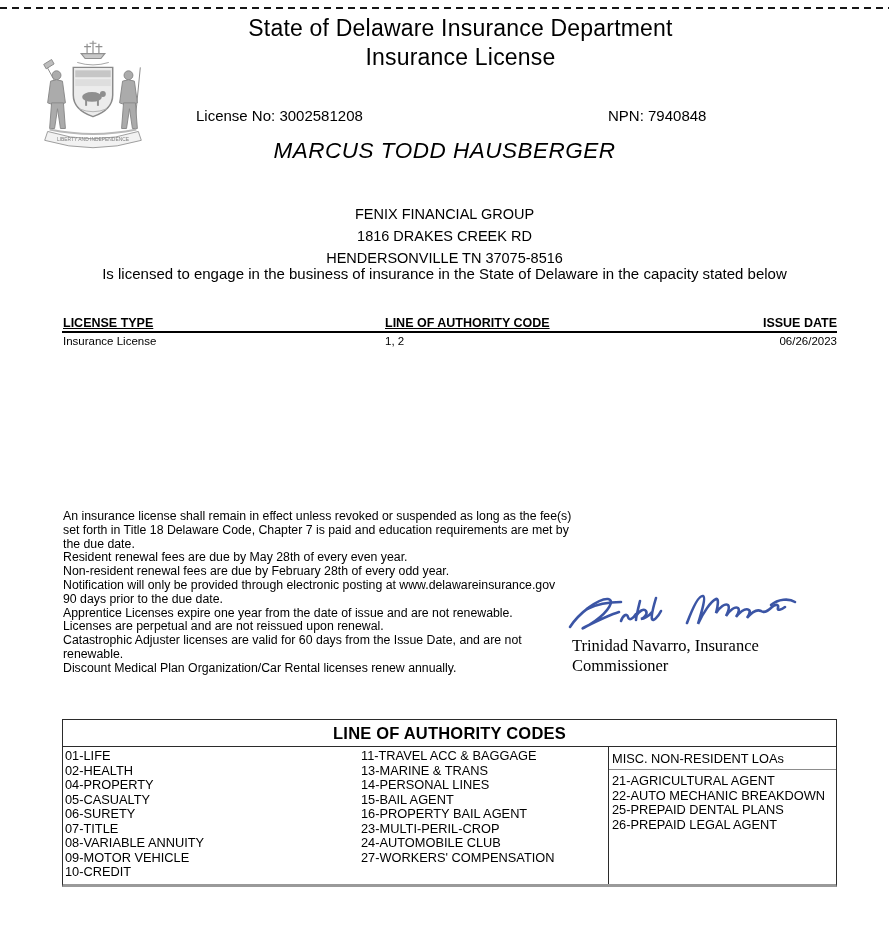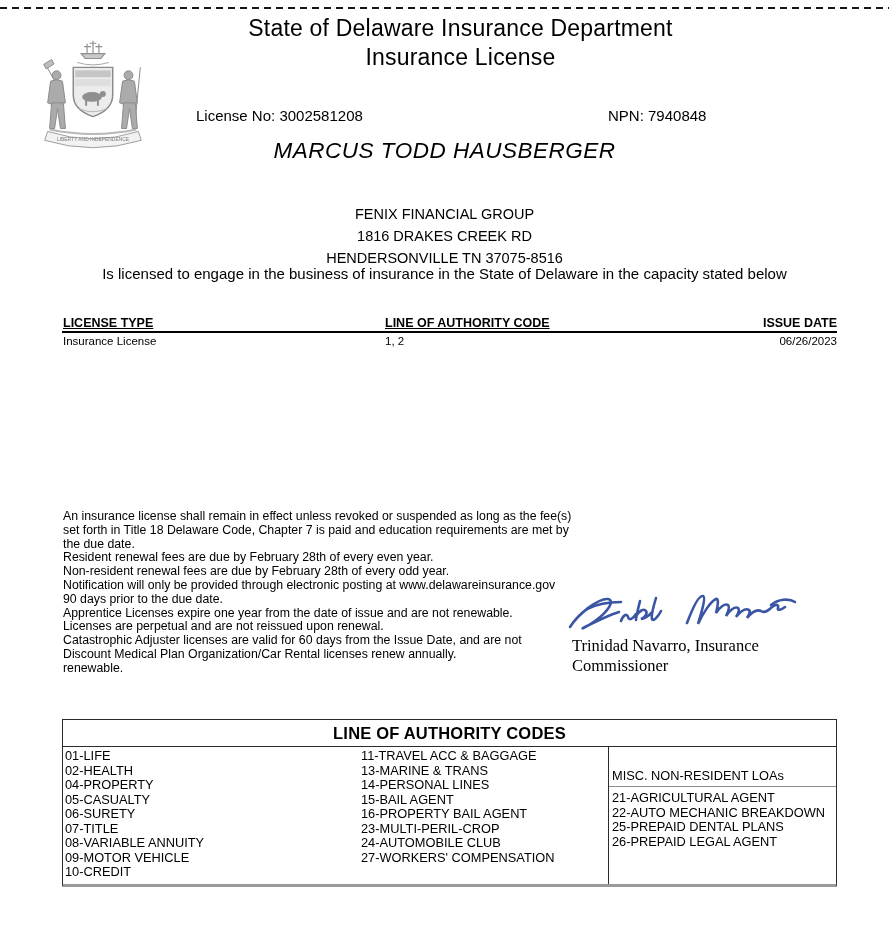--- a/index.html
+++ b/index.html
@@ -44,21 +44,21 @@
 
   .loa { position:absolute; left:62px; top:719px; width:773px; height:164px;
     border:1.5px solid #2b2b2b; border-bottom:3px solid #9a9a9a; }
   .loa-title { height:26px; line-height:26px; text-align:center; font-weight:bold;
     font-size:16.5px; border-bottom:1.5px solid #2b2b2b; letter-spacing:0.2px; }
   .loa-body { position:relative; height:136px; font-size:12.8px; }
   .loa-body .col { line-height:14.5px; white-space:nowrap; }
   .col1 { position:absolute; left:2px; top:2px; }
   .col2 { position:absolute; left:298px; top:2px; }
   .col3 { position:absolute; left:545px; top:0; right:0; bottom:-1px; border-left:1.5px solid #2b2b2b; }
-  .col3-header { padding:4px 0 3px 3px; font-size:12.8px; border-bottom:1.5px solid #8d8d8d;margin-top:17px; }
+  .col3-header { padding:4px 0 3px 3px; font-size:12.8px; border-bottom:1.5px solid #8d8d8d; }
   .col3-items { padding:4px 0 0 3px; line-height:14.5px; }
 </style>
 </head>
 <body>
 
 <div class="page">
 
   <div class="dashed-top"></div>
 
   <div class="seal">
@@ -141,29 +141,29 @@
   <div class="lt lt-row">
     <span class="c1">Insurance License</span>
     <span class="c2">1, 2</span>
     <span class="c3">06/26/2023</span>
   </div>
 
   <div class="notice">
       <div>An insurance license shall remain in effect unless revoked or suspended as long as the fee(s)</div>
       <div>set forth in Title 18 Delaware Code, Chapter 7 is paid and education requirements are met by</div>
       <div>the due date.</div>
-      <div>Resident renewal fees are due by February 28th of every even year.</div>
+      <div>Resident renewal fees are due by May 28th of every even year.</div>
       <div>Non-resident renewal fees are due by February 28th of every odd year.</div>
       <div>Notification will only be provided through electronic posting at www.delawareinsurance.gov</div>
       <div>90 days prior to the due date.</div>
       <div>Apprentice Licenses expire one year from the date of issue and are not renewable.</div>
       <div>Licenses are perpetual and are not reissued upon renewal.</div>
       <div>Catastrophic Adjuster licenses are valid for 60 days from the Issue Date, and are not</div>
+      <div>renewable.</div>
       <div>Discount Medical Plan Organization/Car Rental licenses renew annually.</div>
-      <div>renewable.</div>
     </div>
 
   <div class="sig-script">
     <svg viewBox="0 0 235 58" width="235" height="58" aria-hidden="true" fill="none" stroke="#3b55a5" stroke-width="2.6" stroke-linecap="round">
       <path d="M5 44 C14 30 34 15 43 16 C50 17 44 28 30 38 C20 45 14 47 20 44 C32 38 44 32 54 29"></path>
       <path d="M22 26 C32 21 44 19 56 19"></path>
       <path d="M56 38 C58 32 62 30 63 34 C64 38 68 36 71 31 M75 18 C73 26 71 34 71 37 M71 33 C74 28 79 25 81 28 C83 31 79 35 76 36 C79 36 84 33 87 29 M91 15 C88 25 86 33 87 36 C88 39 93 34 96 28"></path>
       <path d="M122 40 C128 24 134 12 138 13 C141 14 137 28 133 41 C138 30 146 18 151 16 C154 15 153 23 151 30 C155 24 160 20 163 22 C165 24 163 29 161 33 C165 27 170 23 173 25 C175 27 173 31 171 34 C176 28 181 25 184 27 C186 29 184 32 182 35 C187 29 192 26 196 28 C199 30 203 28 207 24 C210 21 214 21 213 25 C212 28 216 27 220 24"></path>
       <path d="M206 22 C213 16 224 15 230 19"></path>
     </svg>

